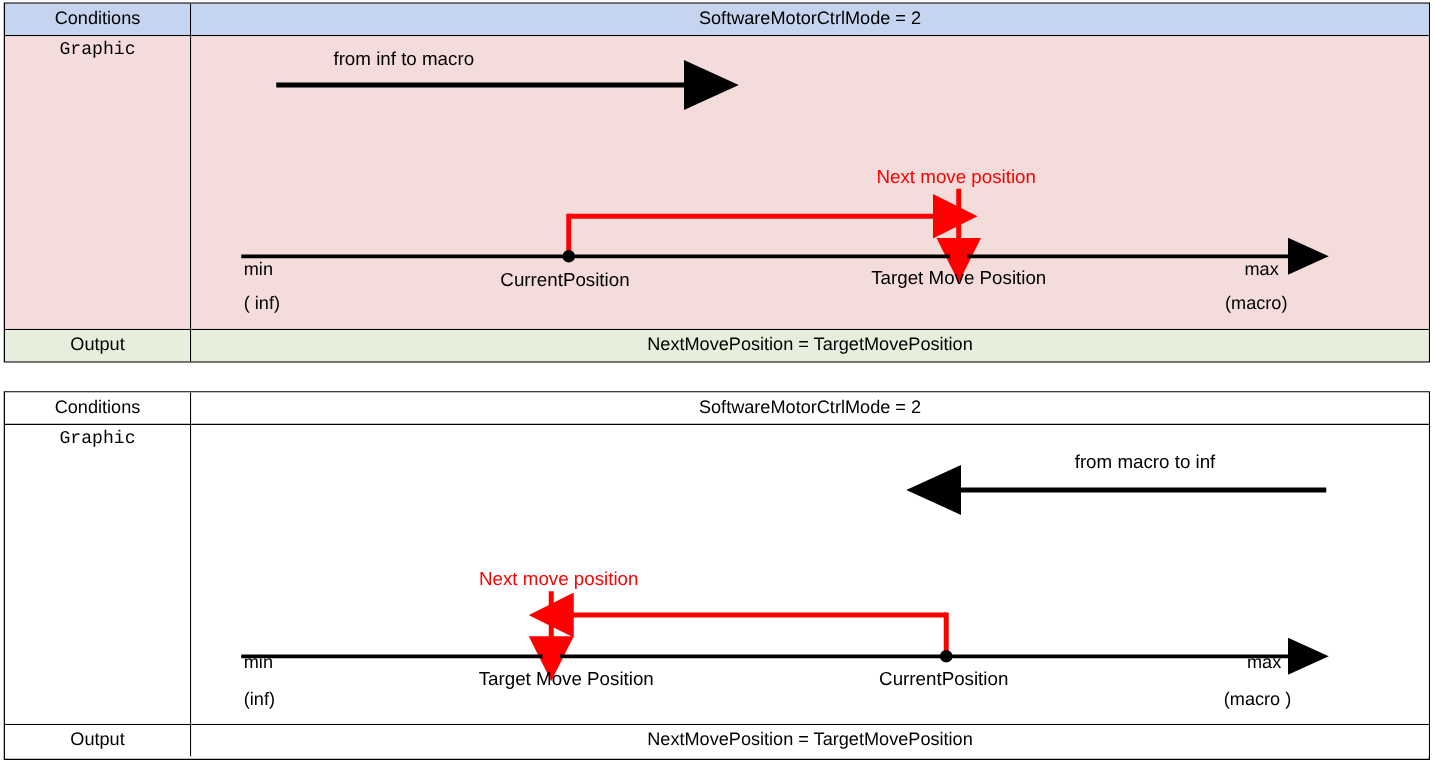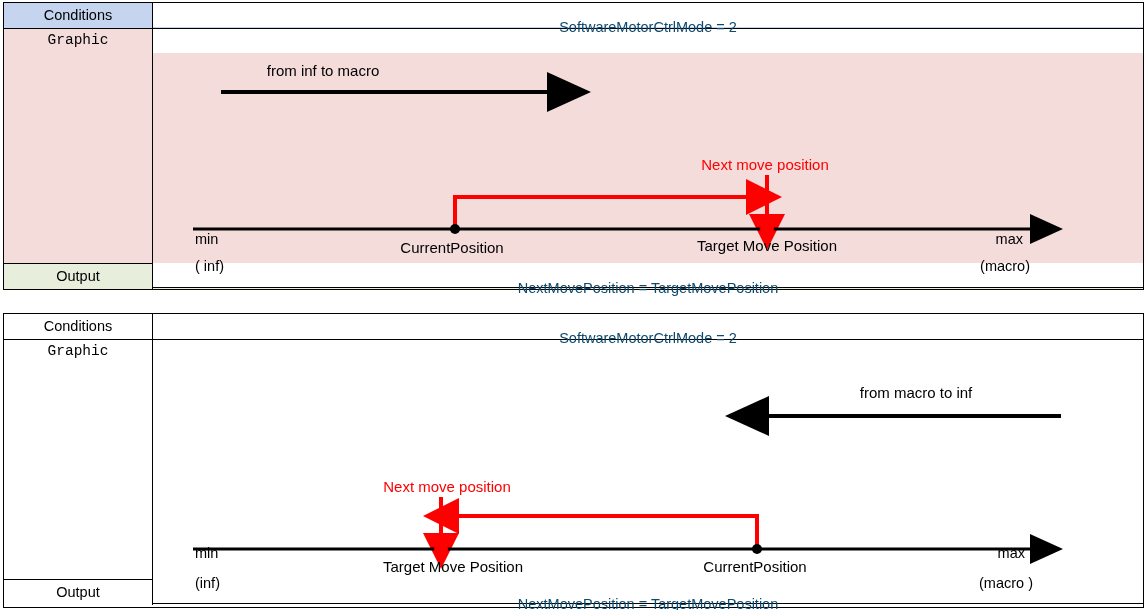--- a/index.html
+++ b/index.html
@@ -50,23 +50,22 @@
     color: #000000;
     line-height: 1;
   }
   .cell-value {
     flex: 1 1 auto;
     box-sizing: border-box;
     display: flex;
     align-items: center;
     justify-content: center;
     font-size: 14.5px;
-    color: #0c4a6e;
+    color: #000000;
     line-height: 1;
-    margin-top: 24px;
   }
 
   
   .row-conditions .cell-label,
   .row-conditions .cell-value { border-bottom: 1px solid #000000; }
   .tone-blue .row-conditions .cell-label,
   .tone-blue .row-conditions .cell-value { background: #c5d5ef; }
   .tone-white .row-conditions .cell-label,
   .tone-white .row-conditions .cell-value { background: #ffffff; }
 

